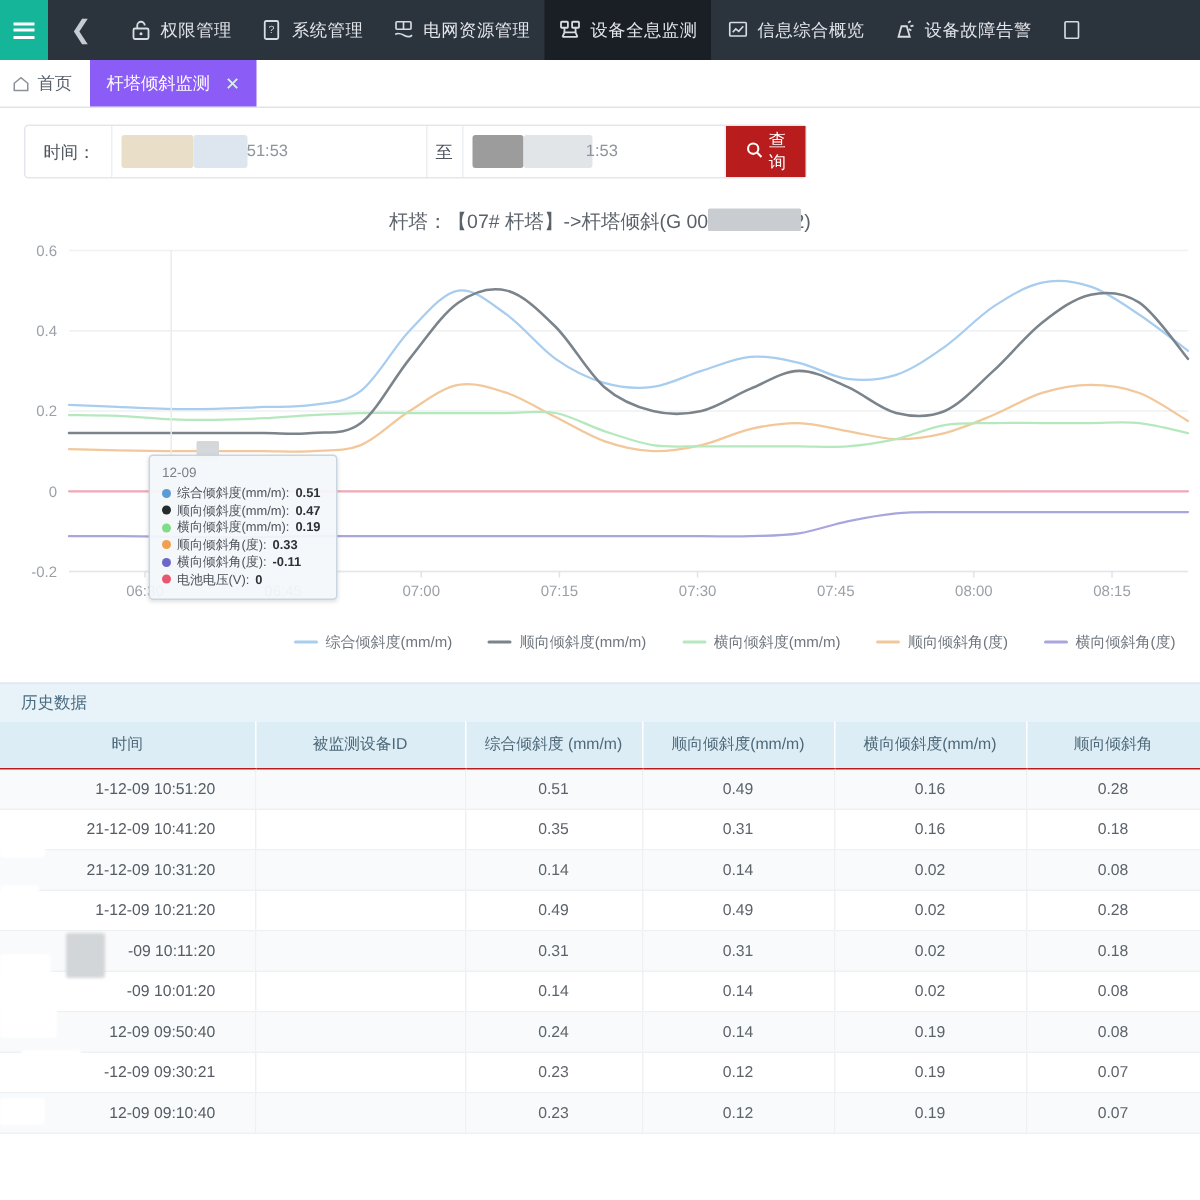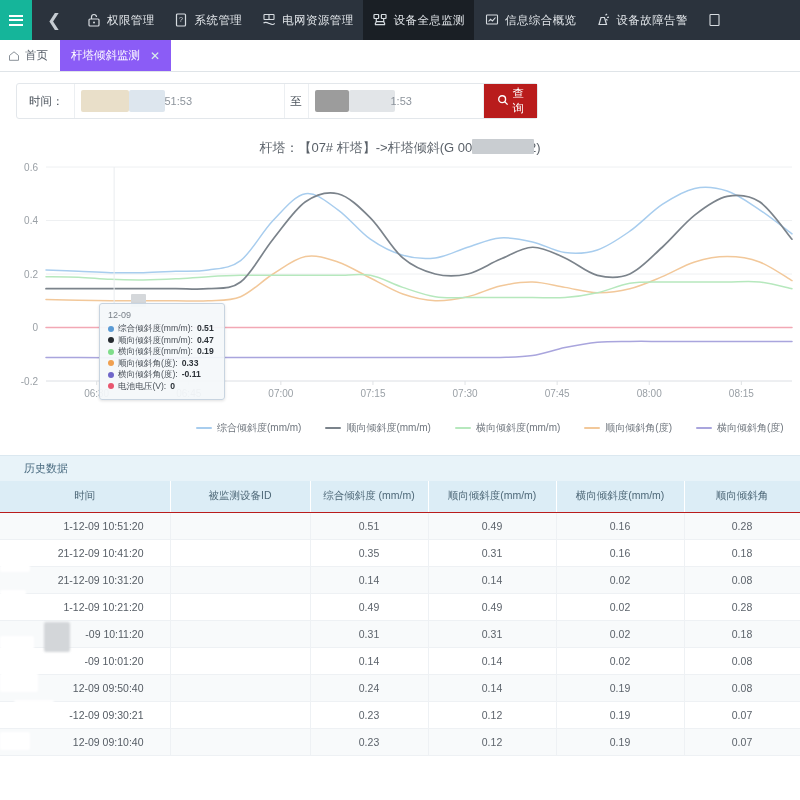--- a/index.html
+++ b/index.html
@@ -157,21 +157,21 @@
   .lg-item { display: flex; align-items: center; gap: 5px; flex: 0 0 auto; }
   .lg-dash { width: 16px; height: 2px; border-radius: 1px; }
   .lg-text { font-size: 10px; color: #6f767e; white-space: nowrap; }
 
   
   #histwrap { width: 800px; padding: 0 0 0 0; }
   #histhead {
     background: #e8f3f9;
     height: 26px;
     display: flex; align-items: center;
-    padding-left: 24px;
+    padding-left: 14px;
     font-size: 11px; color: #4a6b80;
     border-top: 1px solid #dbe8f0;
   }
   table { border-collapse: collapse; width: 800px; table-layout: fixed; }
   thead th {
     background: #dcedf6;
     color: #4e6878;
     font-size: 10.5px; font-weight: normal;
     height: 31px;
     border-right: 1px solid #ffffff;

